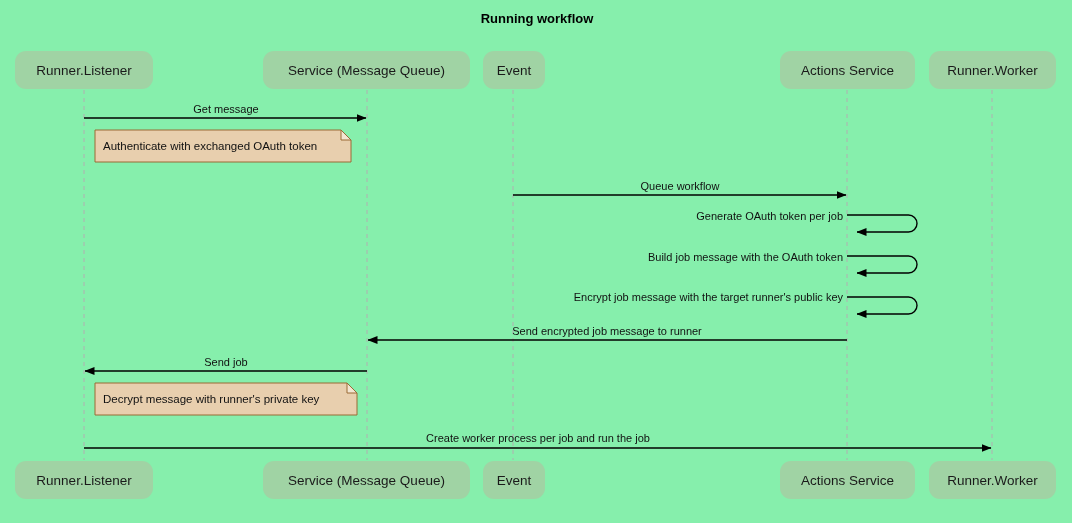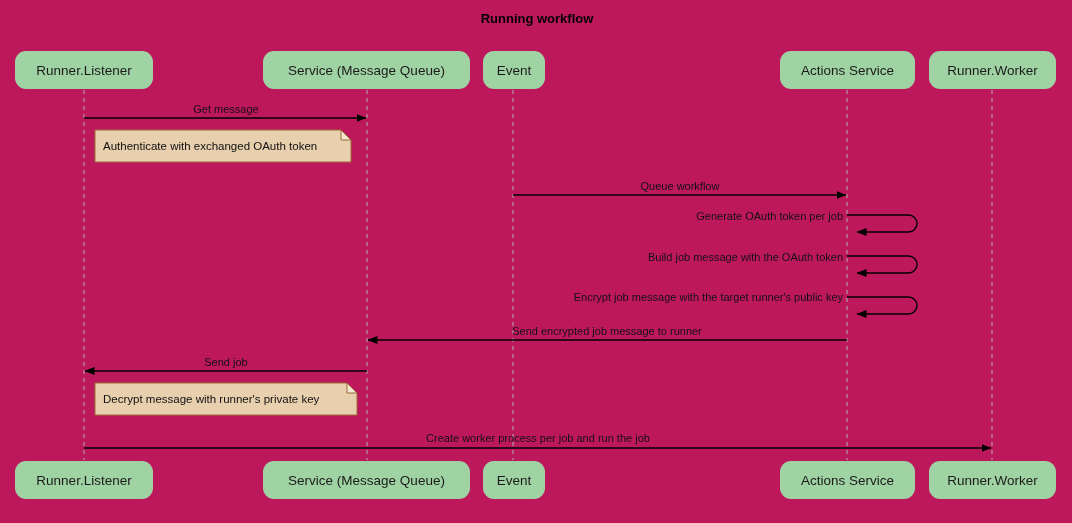--- a/index.html
+++ b/index.html
@@ -8,21 +8,21 @@
     background: #ffffff;
   }
   body {
     font-family: "Liberation Sans", sans-serif;
     -webkit-font-smoothing: antialiased;
   }
   #canvas {
     position: relative;
     width: 1072px;
     height: 523px;
-    background: #be185d;
+    background: #86efac;
     overflow: hidden;
   }
   #diagram-svg {
     position: absolute;
     left: 0;
     top: 0;
     width: 1072px;
     height: 523px;
   }
   .diagram-title {

